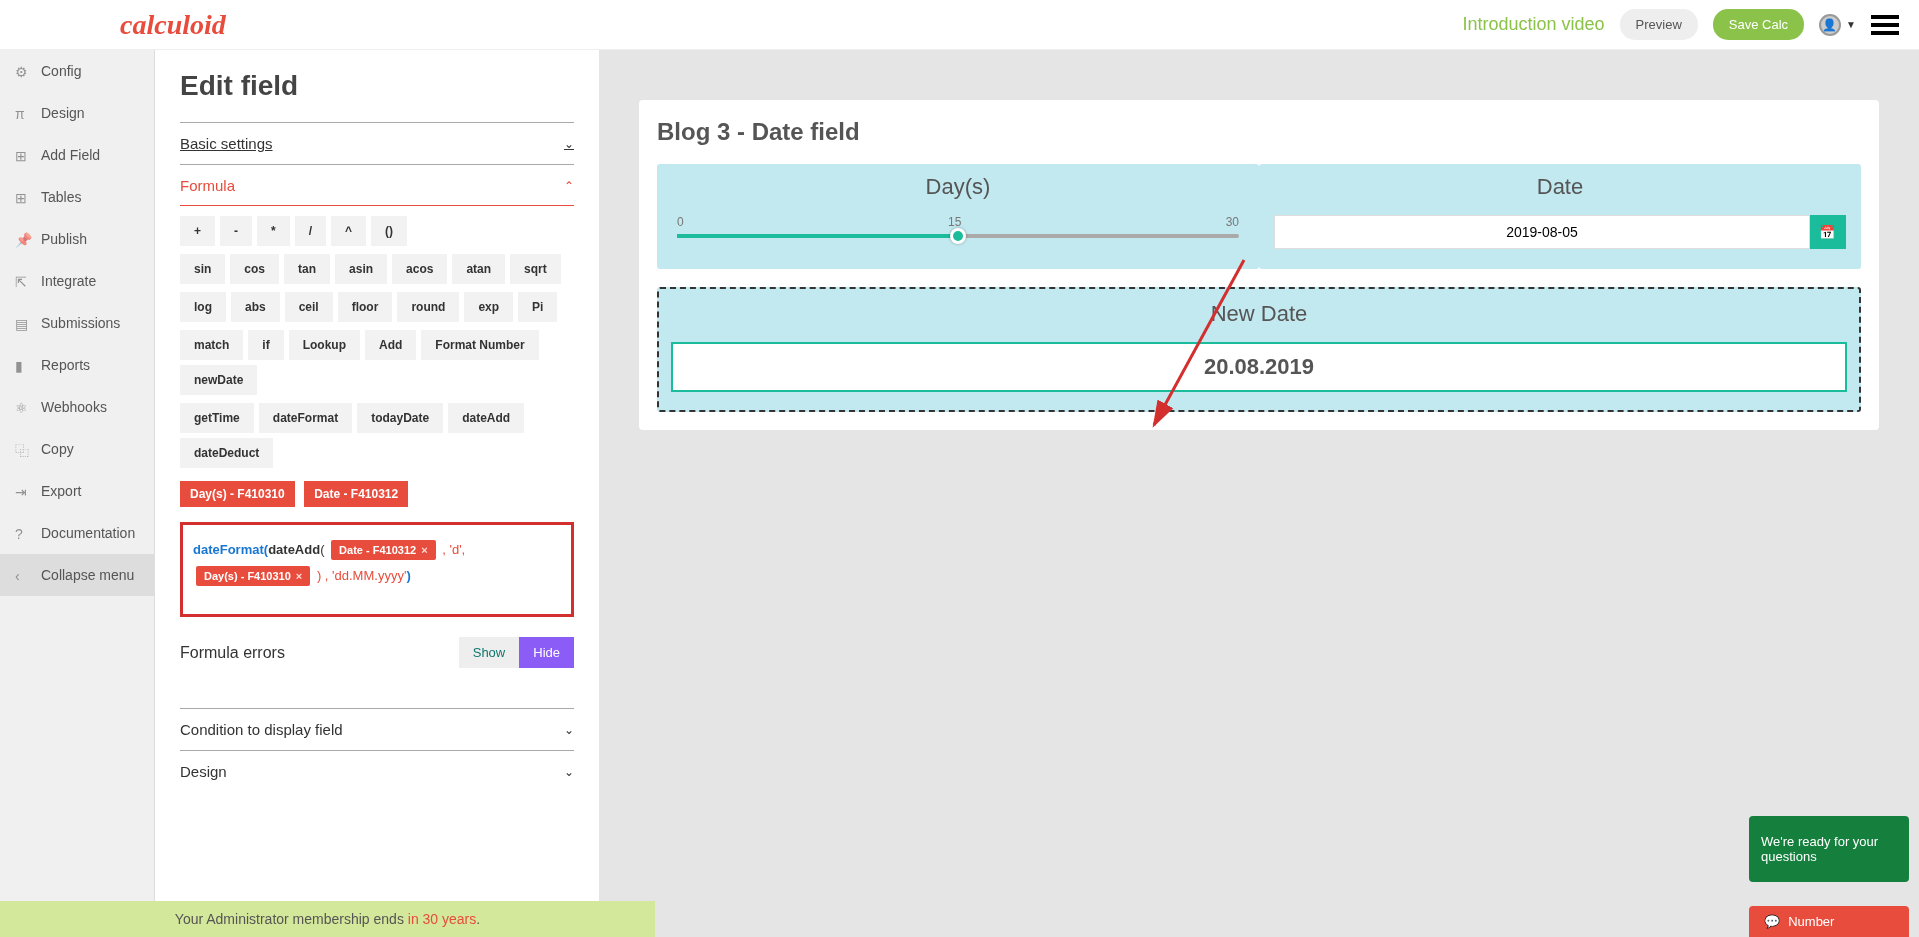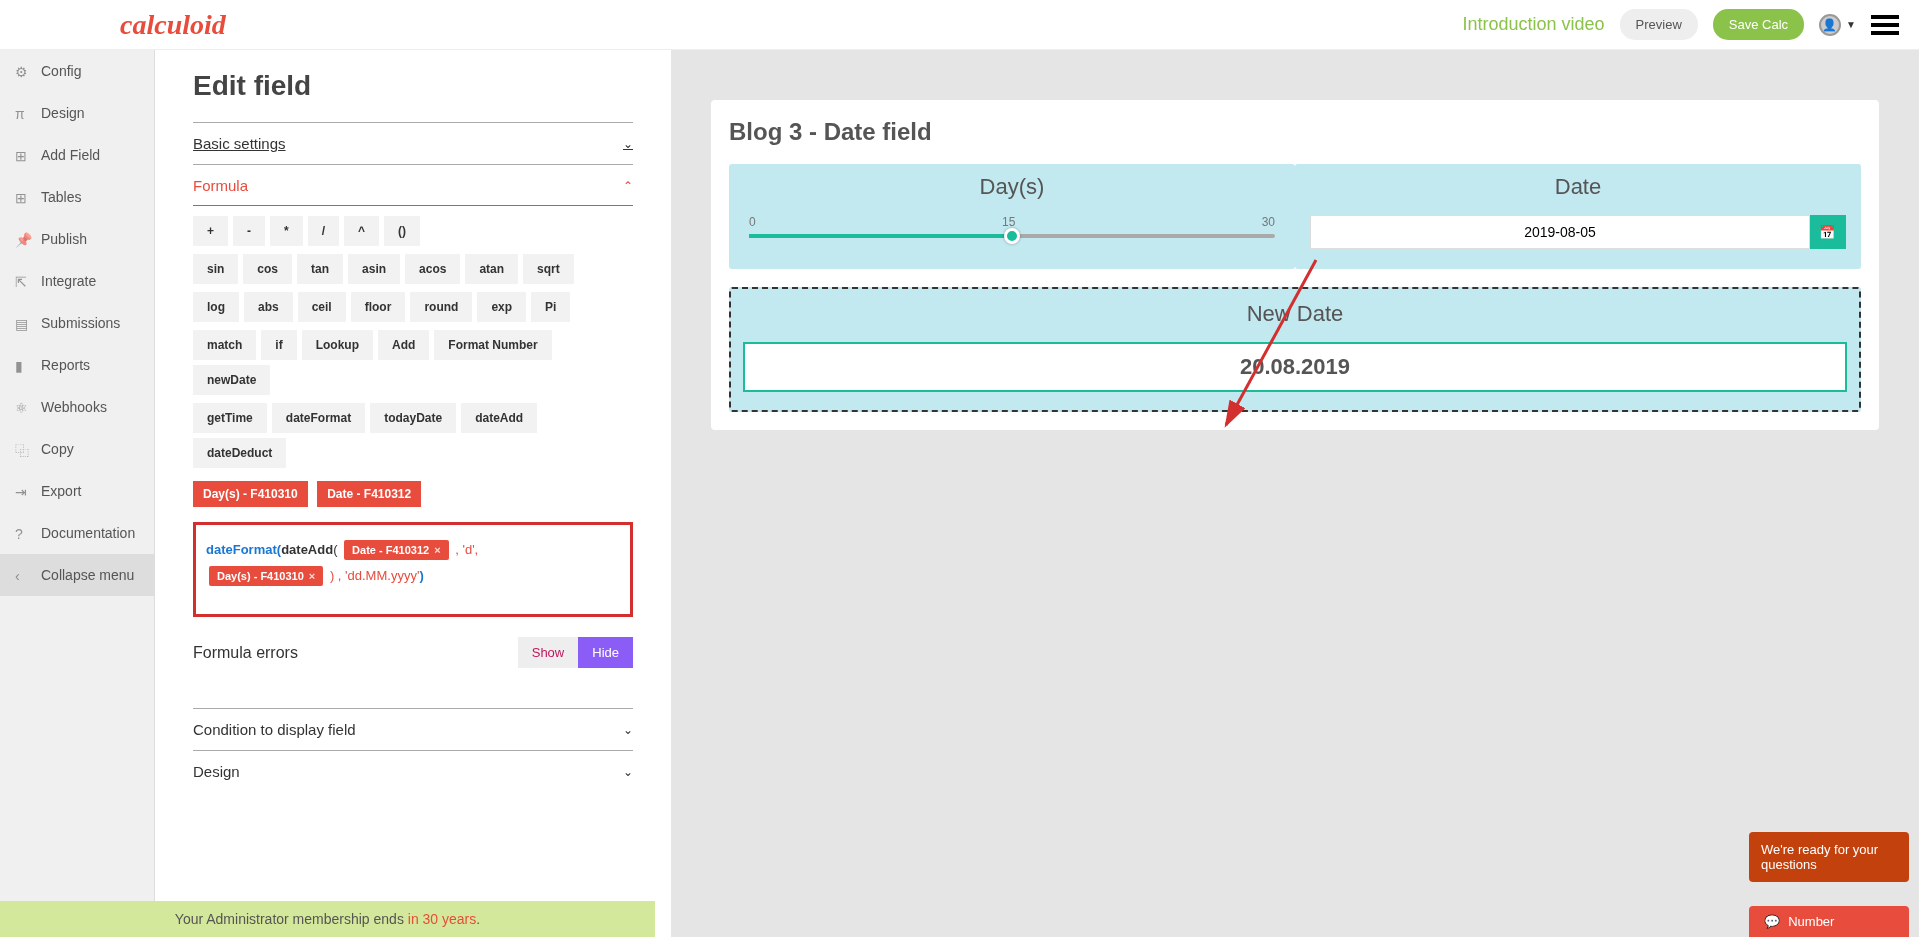--- a/index.html
+++ b/index.html
@@ -20,21 +20,21 @@
 
 .content { display: flex; height: calc(100vh - 50px); }
 
 
 .sidebar { width: 155px; background: #f0f0f0; border-right: 1px solid #ddd; position: relative; }
 .sidebar-item { display: flex; align-items: center; gap: 12px; padding: 13px 15px; color: #555; font-size: 14px; cursor: pointer; }
 .sidebar-item.collapse-item { background: #ddd; }
 .sidebar-icon { width: 14px; height: 14px; display: inline-block; opacity: 0.6; }
 
 
-.edit-panel { width: 516px; background: #fff; padding: 20px 38px; overflow-y: auto; position: relative; }
+.edit-panel { width: 444px; background: #fff; padding: 20px 25px; overflow-y: auto; position: relative; }
 .edit-title { font-size: 28px; color: #444; margin-bottom: 20px; }
 .section { border-top: 1px solid #aaa; }
 .section-header { display: flex; justify-content: space-between; align-items: center; padding: 12px 0; cursor: pointer; font-size: 15px; }
 .section-header.basic { text-decoration: underline; }
 .section-header.formula { color: #e74c3c; }
 .section-header.formula + .section-body { border-top: 1px solid #e74c3c; margin-top: -1px; }
 .chevron { font-size: 12px; }
 
 
 .op-group { display: flex; gap: 5px; margin-bottom: 8px; flex-wrap: wrap; }
@@ -46,21 +46,21 @@
 .formula-box .fn { color: #1976d2; font-weight: bold; }
 .formula-box .fn2 { color: #333; font-weight: bold; }
 .formula-box .tag { background: #e74c3c; color: #fff; padding: 4px 8px; font-size: 11px; font-weight: bold; margin: 8px 3px; border-radius: 2px; }
 .formula-box .tag .x { margin-left: 5px; opacity: 0.8; }
 .formula-box .str { color: #e74c3c; }
 .formula-box .paren { color: #1976d2; font-weight: bold; }
 
 .formula-errors { display: flex; justify-content: space-between; align-items: center; margin: 20px 0; }
 .toggle-group { display: flex; }
 .toggle-btn { border: none; padding: 8px 14px; font-size: 13px; cursor: pointer; }
-.toggle-show { background: #eee; color: #be185d; }
+.toggle-show { background: #eee; color: #0f766e; }
 .toggle-hide { background: #8b5cf6; color: #fff; }
 
 
 .preview-area { flex: 1; background: #e5e5e5; padding: 50px 40px; position: relative; overflow: hidden; }
 .preview-card { background: #fff; border-radius: 4px; padding: 18px; }
 .preview-title { font-size: 24px; color: #555; margin-bottom: 18px; }
 .row { display: flex; margin-bottom: 18px; }
 .widget { background: #c2e8f0; border-radius: 3px; padding: 10px 15px 20px; flex: 1; }
 .widget-label { text-align: center; font-size: 22px; color: #555; margin-bottom: 15px; }
 .slider-wrap { position: relative; padding: 0 5px; }
@@ -72,21 +72,21 @@
 .date-input { flex: 1; background: #fff; border: 1px solid #ddd; padding: 8px; text-align: center; font-size: 14px; }
 .date-icon-btn { background: #1abc9c; color: #fff; border: none; width: 36px; display: flex; align-items: center; justify-content: center; }
 
 .new-date-widget { border: 2px dashed #333; background: #c2e8f0; padding: 12px 12px 18px; border-radius: 3px; }
 .new-date-result { background: #fff; border: 2px solid #1abc9c; padding: 10px; text-align: center; font-size: 22px; font-weight: bold; color: #555; }
 
 
 .arrow-svg { position: absolute; top: 200px; left: 540px; pointer-events: none; }
 
 
-.chat-bubble { position: absolute; bottom: 55px; right: 10px; background: #c2410c; color: #fff; padding: 10px 12px; font-size: 13px; width: 160px; border-radius: 4px; }
+.chat-bubble { position: absolute; bottom: 55px; right: 10px; background: #15803d; color: #fff; padding: 18px 12px; font-size: 13px; width: 160px; border-radius: 4px; }
 .chat-bar { position: absolute; bottom: 0; right: 10px; background: #e74c3c; color: #fff; padding: 8px 15px; font-size: 13px; width: 160px; display: flex; align-items: center; gap: 8px; border-radius: 4px 4px 0 0; }
 
 
 .footer-bar { position: absolute; bottom: 0; left: 0; width: 655px; background: #d4e89b; color: #555; text-align: center; padding: 10px; font-size: 14px; }
 .footer-bar .years { color: #e74c3c; }
 
 
 .section-body { padding: 10px 0 20px; }
 </style>
 </head>

